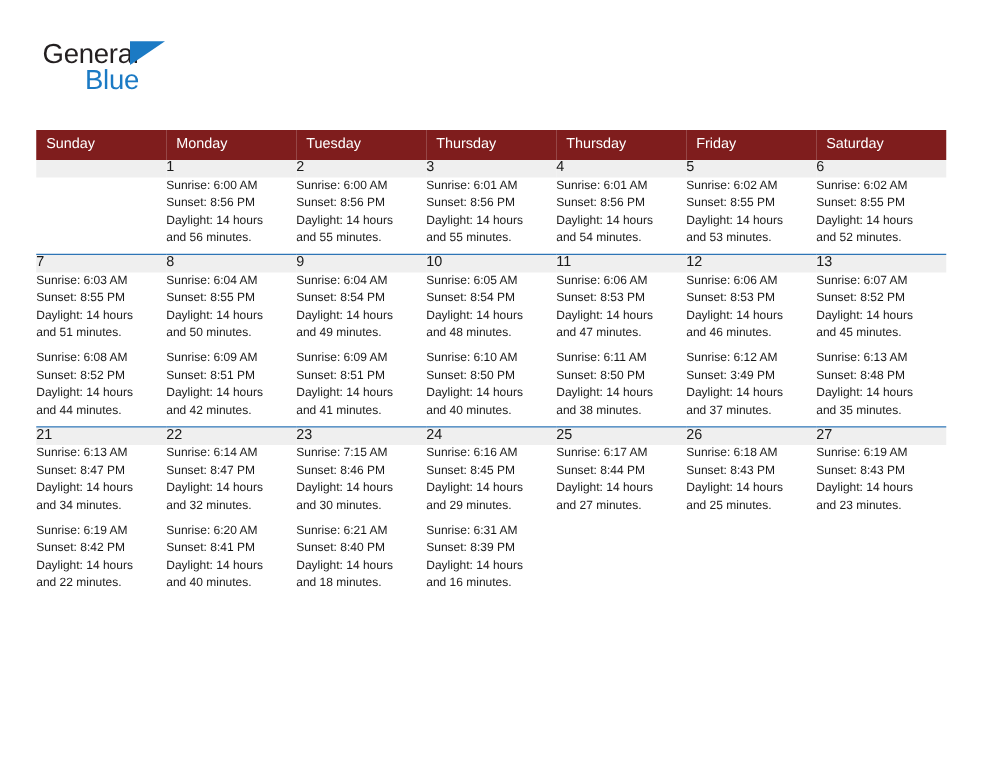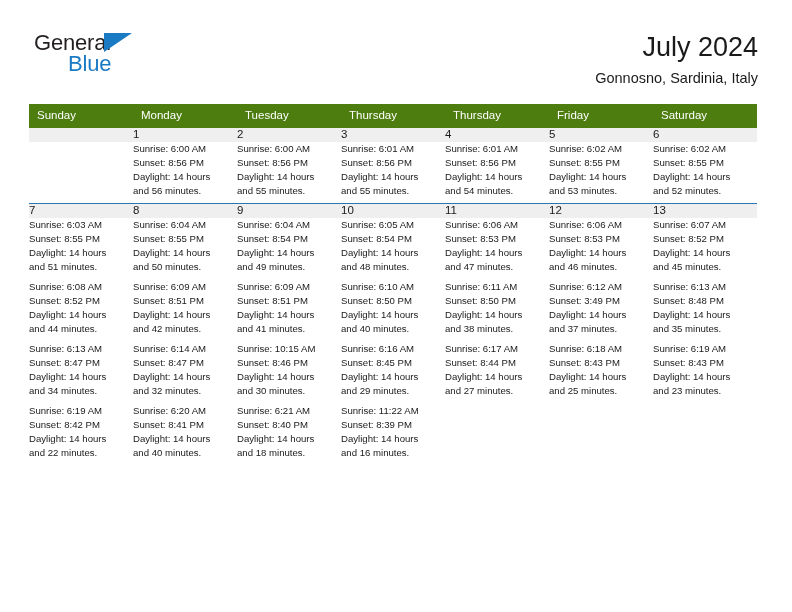--- a/index.html
+++ b/index.html
@@ -84,21 +84,21 @@
   
   .cal {
     position: absolute;
     left: 29px;
     top: 104px;
     width: 728px;
     border-collapse: collapse;
     table-layout: fixed;
   }
   .cal th {
-    background: #4d7c0f;
+    background: #7f1d1d;
     color: #ffffff;
     font-weight: normal;
     font-size: 11.5px;
     text-align: left;
     padding: 5px 0 5px 8px;
     line-height: 1.2;
     margin-left: 37px;
   }
   .cal td {
     vertical-align: top;
@@ -135,24 +135,20 @@
 <div class="page">
 
   <div class="top">
 
     <div class="logo">
       <span class="logo-general">General</span>
       <span class="logo-tri"></span>
       <span class="logo-blue">Blue</span>
     </div>
 
-    <div class="titlewrap">
-      <div class="cal-title">July 2024</div>
-      <div class="cal-sub">Gonnosno, Sardinia, Italy</div>
-    </div>
 
   </div>
 
   <table class="cal">
     <thead>
       <tr id="weekday-row">
           <th>Sunday</th>
           <th>Monday</th>
           <th>Tuesday</th>
           <th>Thursday</th>
@@ -300,35 +296,44 @@
             <div>Daylight: 14 hours</div>
             <div>and 37 minutes.</div>
           </td>
           <td class="info">
             <div>Sunrise: 6:13 AM</div>
             <div>Sunset: 8:48 PM</div>
             <div>Daylight: 14 hours</div>
             <div>and 35 minutes.</div>
           </td>
         </tr>
+        <tr class="weekrow">
+          <td class="daynum">21</td>
+          <td class="daynum">22</td>
+          <td class="daynum">23</td>
+          <td class="daynum">24</td>
+          <td class="daynum">25</td>
+          <td class="daynum">26</td>
+          <td class="daynum">27</td>
+        </tr>
         <tr>
           <td class="info">
             <div>Sunrise: 6:13 AM</div>
             <div>Sunset: 8:47 PM</div>
             <div>Daylight: 14 hours</div>
             <div>and 34 minutes.</div>
           </td>
           <td class="info">
             <div>Sunrise: 6:14 AM</div>
             <div>Sunset: 8:47 PM</div>
             <div>Daylight: 14 hours</div>
             <div>and 32 minutes.</div>
           </td>
           <td class="info">
-            <div>Sunrise: 10:15 AM</div>
+            <div>Sunrise: 7:15 AM</div>
             <div>Sunset: 8:46 PM</div>
             <div>Daylight: 14 hours</div>
             <div>and 30 minutes.</div>
           </td>
           <td class="info">
             <div>Sunrise: 6:16 AM</div>
             <div>Sunset: 8:45 PM</div>
             <div>Daylight: 14 hours</div>
             <div>and 29 minutes.</div>
           </td>
@@ -364,21 +369,21 @@
             <div>Daylight: 14 hours</div>
             <div>and 40 minutes.</div>
           </td>
           <td class="info">
             <div>Sunrise: 6:21 AM</div>
             <div>Sunset: 8:40 PM</div>
             <div>Daylight: 14 hours</div>
             <div>and 18 minutes.</div>
           </td>
           <td class="info">
-            <div>Sunrise: 11:22 AM</div>
+            <div>Sunrise: 6:31 AM</div>
             <div>Sunset: 8:39 PM</div>
             <div>Daylight: 14 hours</div>
             <div>and 16 minutes.</div>
           </td>
           <td class="info"></td>
           <td class="info"></td>
           <td class="info"></td>
         </tr>
       </tbody>
   </table>

